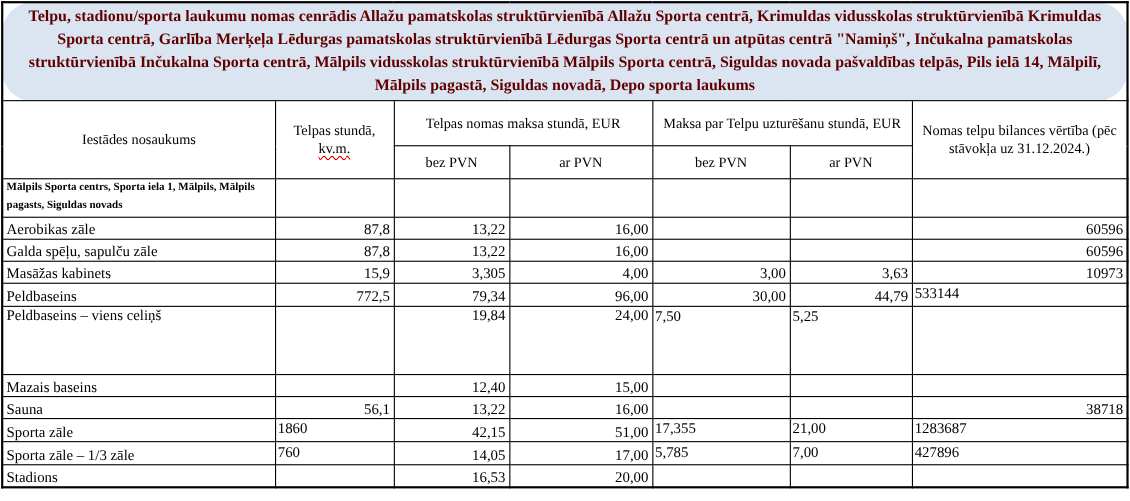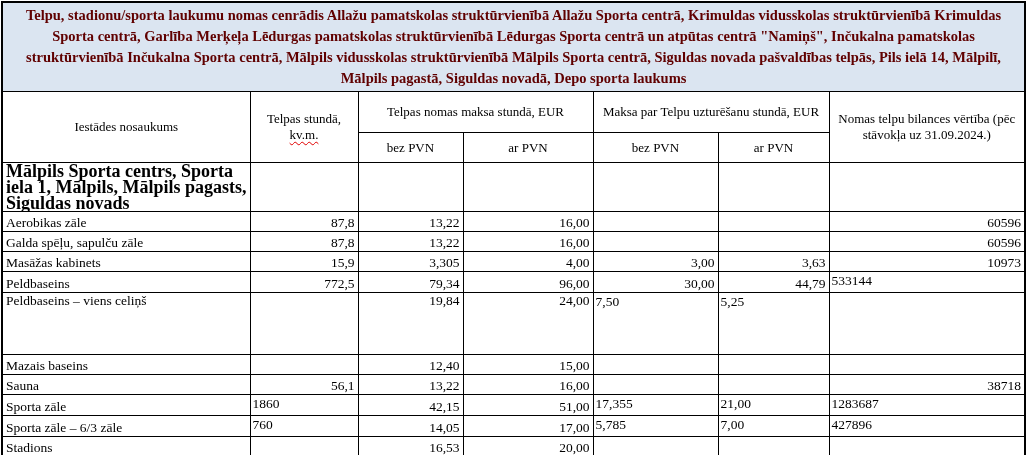--- a/index.html
+++ b/index.html
@@ -26,20 +26,21 @@
     overflow:hidden;
     word-wrap:break-word;
   }
   
   td.title-cell{
     background:var(--header-bg,#dbe5f1);
     text-align:center;
     vertical-align:middle;
     height:82px;
     padding:2px 8px;
+    border-radius:28px;
   }
   .title-text{
     color:var(--title-color,#600000);
     font-weight:bold;
     font-size:14.5px;
     line-height:21px;
   }
   
   tr.head-row1 td{height:38px;}
   tr.head-row2 td{height:27px;}
@@ -52,21 +53,21 @@
     padding:1px 4px;
   }
   .squiggle{
     text-decoration:underline wavy var(--squiggle-color,#e00000);
     text-decoration-thickness:1px;
     text-underline-offset:2px;
     margin-top:48px;
   }
   
   .row-item td{height:19px;}
-  .row-group td{height:34px;vertical-align:top;font-weight:bold;font-size:18px;line-height:17px;}
+  .row-group td{height:34px;vertical-align:top;font-weight:bold;font-size:10px;line-height:17px;}
   .row-tall td{height:60px;vertical-align:top;}
   td.cell-name{text-align:left;padding-left:3px;line-height:16px;}
   td.cell-name.indent{}
   td.a-right{text-align:right;padding-right:3px;}
   td.a-center{vertical-align:top;padding-top:1px;}
   .row-tall td.a-right{vertical-align:top;}
 </style>
 </head>
 <body>
 
@@ -88,21 +89,21 @@
         </td>
       </tr>
       <tr class="head-row1">
         <td rowspan="2" class="head">Iestādes nosaukums</td>
         <td rowspan="2" class="head">
           <div>Telpas stundā,</div>
           <div><span class="squiggle">kv.m.</span></div>
         </td>
         <td colspan="2" class="head">Telpas nomas maksa stundā, EUR</td>
         <td colspan="2" class="head">Maksa par Telpu uzturēšanu stundā, EUR</td>
-        <td rowspan="2" class="head">Nomas telpu bilances vērtība (pēc stāvokļa uz 31.09.2024.)</td>
+        <td rowspan="2" class="head">Nomas telpu bilances vērtība (pēc stāvokļa uz 31.12.2024.)</td>
       </tr>
       <tr class="head-row2">
         <td class="head">bez PVN</td>
         <td class="head">ar PVN</td>
         <td class="head">bez PVN</td>
         <td class="head">ar PVN</td>
       </tr>
     <tr class="row-group">
           <td class="cell-name">Mālpils Sporta centrs, Sporta iela 1, Mālpils, Mālpils pagasts, Siguldas novads</td>
           <td></td>
@@ -178,21 +179,21 @@
         <tr class="row-item">
           <td class="cell-name indent">Sporta zāle</td>
           <td class="a-center">1860</td>
           <td class="a-right">42,15</td>
           <td class="a-right">51,00</td>
           <td class="a-center">17,355</td>
           <td class="a-center">21,00</td>
           <td class="a-center">1283687</td>
         </tr>
         <tr class="row-item">
-          <td class="cell-name indent">Sporta zāle – 6/3 zāle</td>
+          <td class="cell-name indent">Sporta zāle – 1/3 zāle</td>
           <td class="a-center">760</td>
           <td class="a-right">14,05</td>
           <td class="a-right">17,00</td>
           <td class="a-center">5,785</td>
           <td class="a-center">7,00</td>
           <td class="a-center">427896</td>
         </tr>
         <tr class="row-item">
           <td class="cell-name indent">Stadions</td>
           <td></td>

